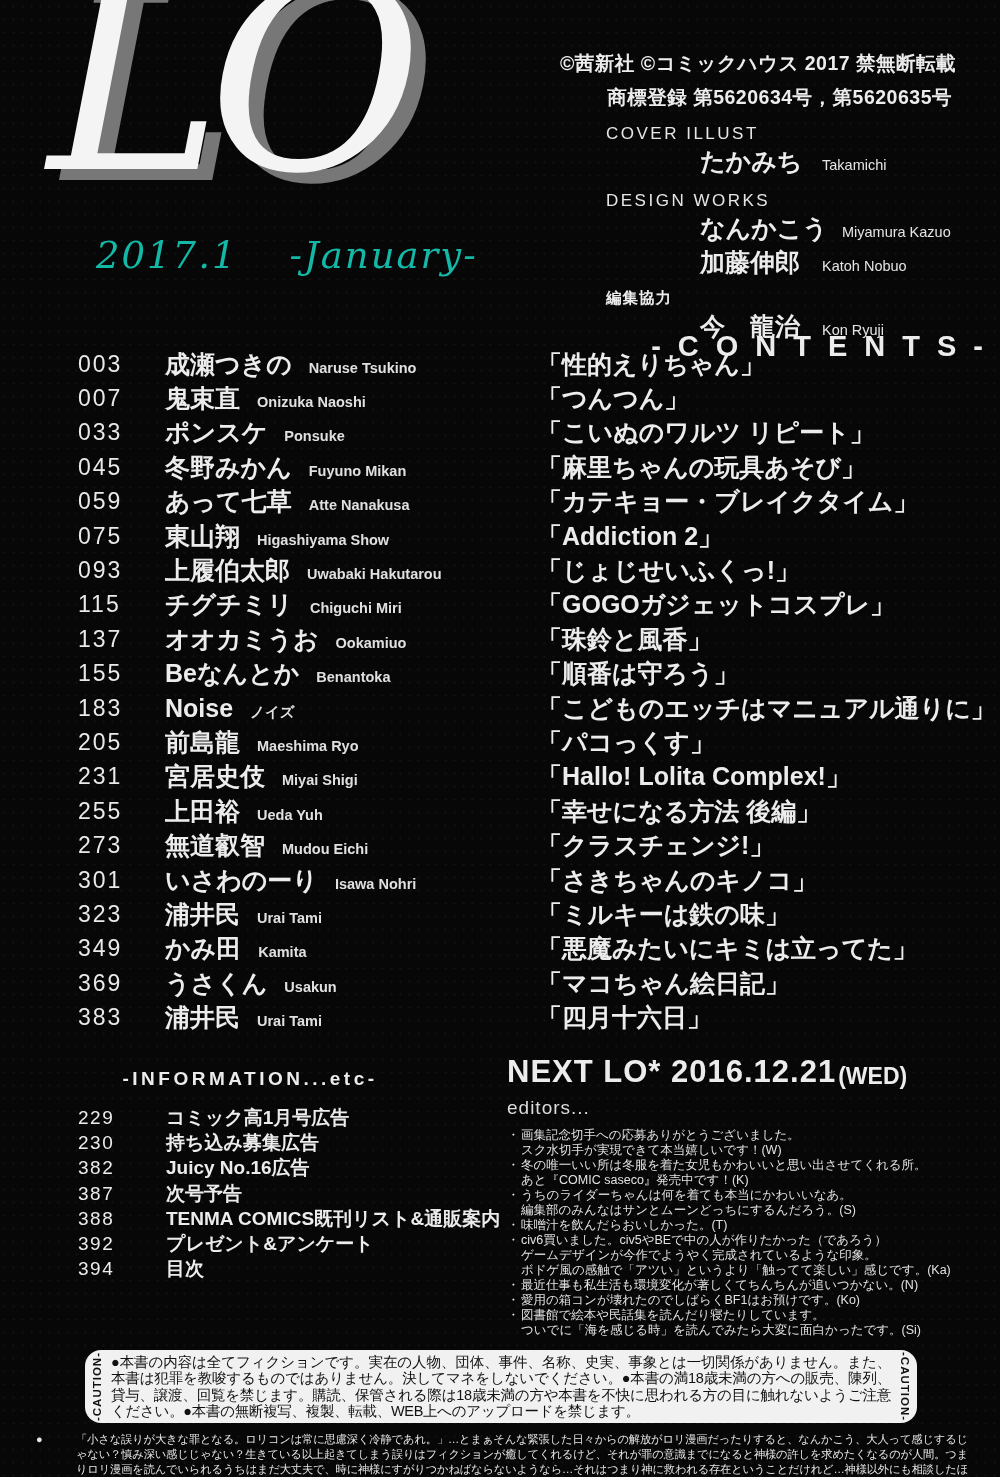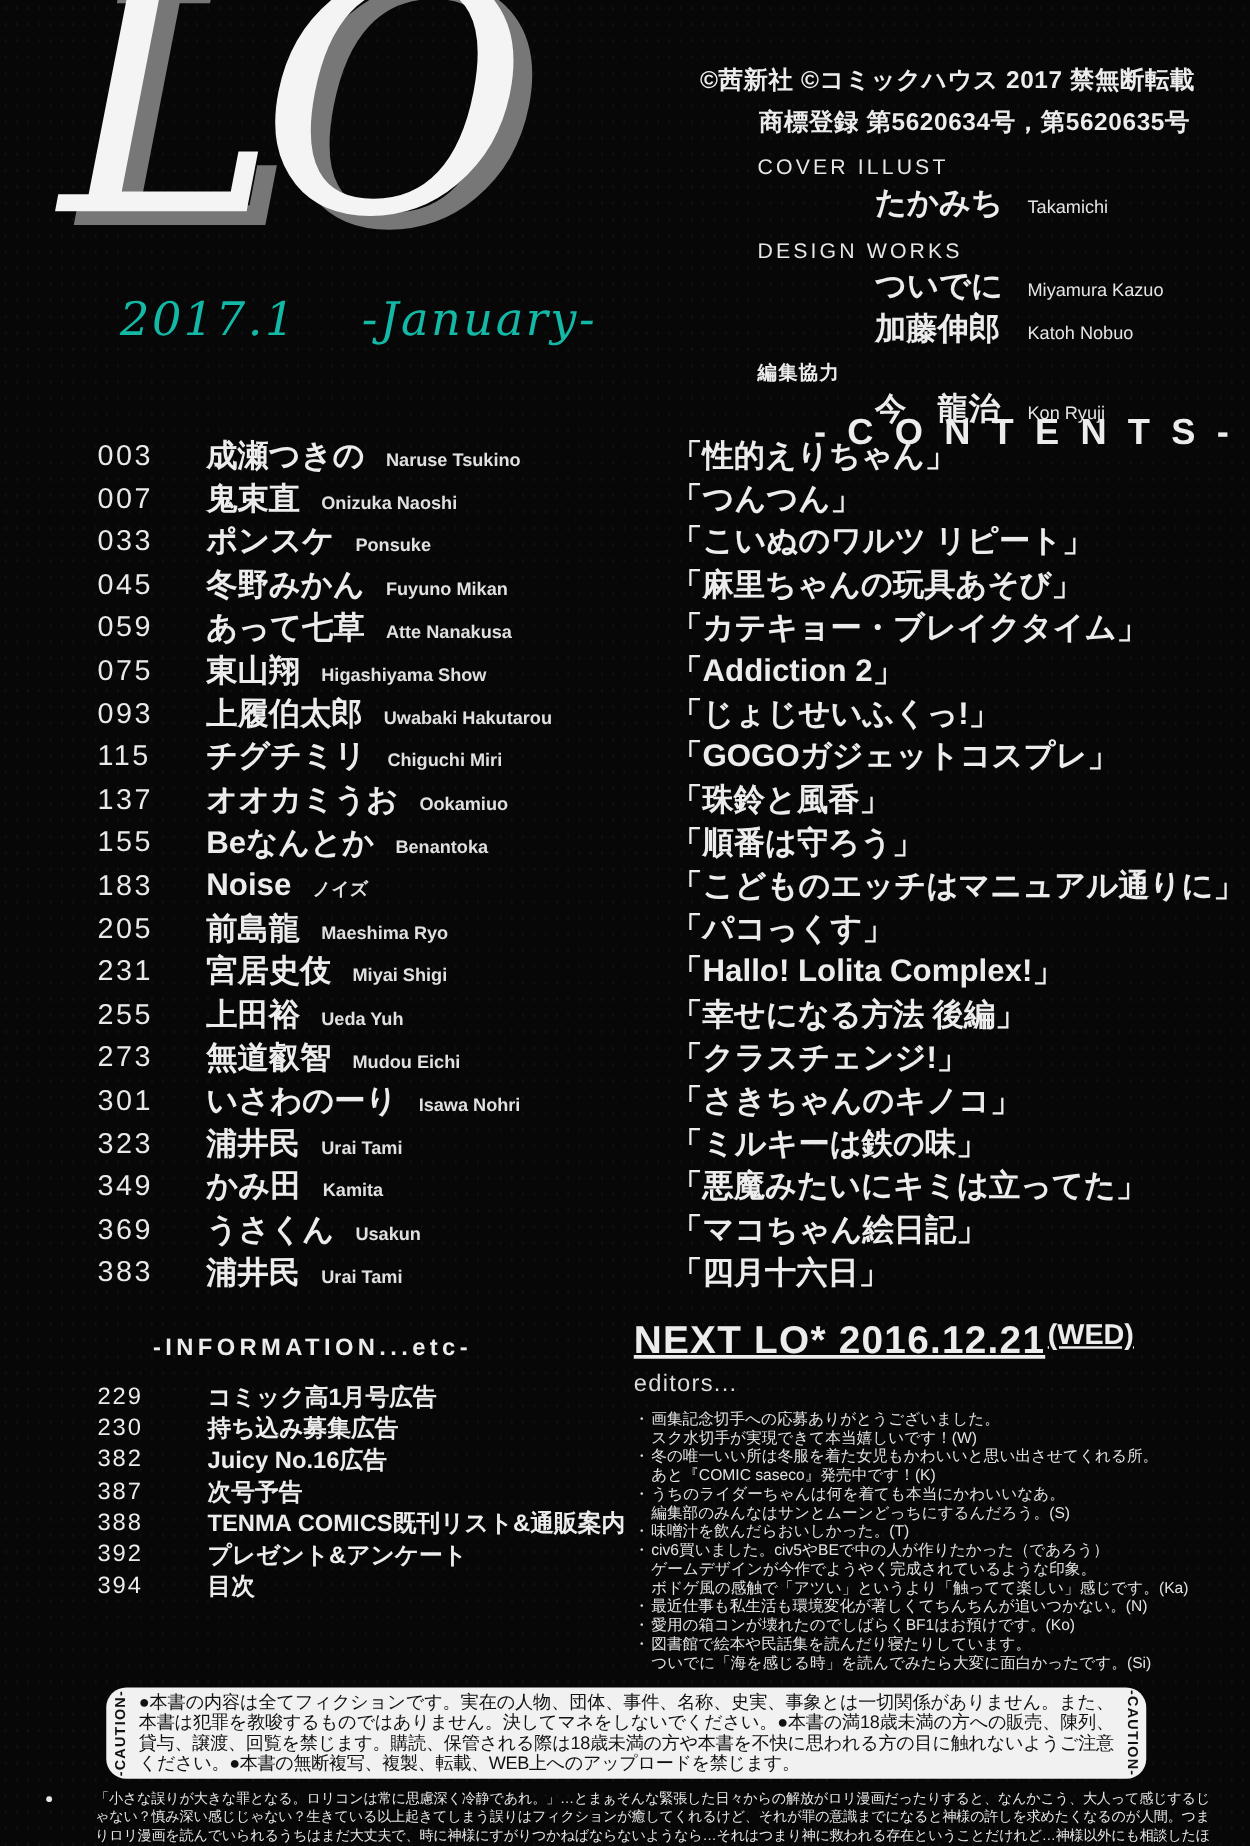--- a/index.html
+++ b/index.html
@@ -57,21 +57,21 @@
   
   .info-block{position:absolute;top:1068px;left:78px;width:430px;}
   .info-heading{width:344px;text-align:center;font-size:19px;font-weight:bold;letter-spacing:3.5px;white-space:nowrap;}
   .info-rows{margin-top:15px;}
   .i-row{display:grid;grid-template-columns:88px 1fr;align-items:center;height:25.2px;white-space:nowrap;}
   .i-page{font-size:19px;letter-spacing:1.5px;}
   .i-title{font-size:19px;font-weight:bold;}
 
   
   .next-block{position:absolute;top:1054px;left:507px;width:475px;}
-  .next-line{display:flex;align-items:flex-start;font-weight:bold;white-space:nowrap;text-decoration:underline;}
+  .next-line{display:flex;align-items:flex-end;font-weight:bold;white-space:nowrap;}
   .next-main{font-size:31px;letter-spacing:1px;}
   .next-weekday{font-size:23px;margin-left:2px;}
   .editors-label{margin-top:7px;font-size:19px;color:#dcdcdc;letter-spacing:1px;}
   .editors-notes{margin-top:9px;font-size:12.5px;line-height:15px;color:#e2e2e2;}
   .e-line{display:flex;white-space:nowrap;}
   .e-bullet{width:14px;flex:none;}
 
   
   .caution-box{
     position:absolute;top:1350px;left:85px;width:832px;height:73px;
@@ -111,21 +111,21 @@
   <div class="c-right">商標登録 第5620634号，第5620635号</div>
   <div class="c-label">COVER ILLUST</div>
   <div class="c-name-row">
     <span class="c-name">たかみち</span>
     <span class="c-romaji">Takamichi</span>
   </div>
   <div class="c-label">DESIGN WORKS</div>
   <div>
 
       <div class="c-name-row">
-        <span class="c-name">ついでに</span>
+        <span class="c-name">なんかこう</span>
         <span class="c-romaji">Miyamura Kazuo</span>
       </div>
 
       <div class="c-name-row">
         <span class="c-name">加藤伸郎</span>
         <span class="c-romaji">Katoh Nobuo</span>
       </div>
     </div>
   <div class="c-small-label">編集協力</div>
   <div class="c-name-row">

